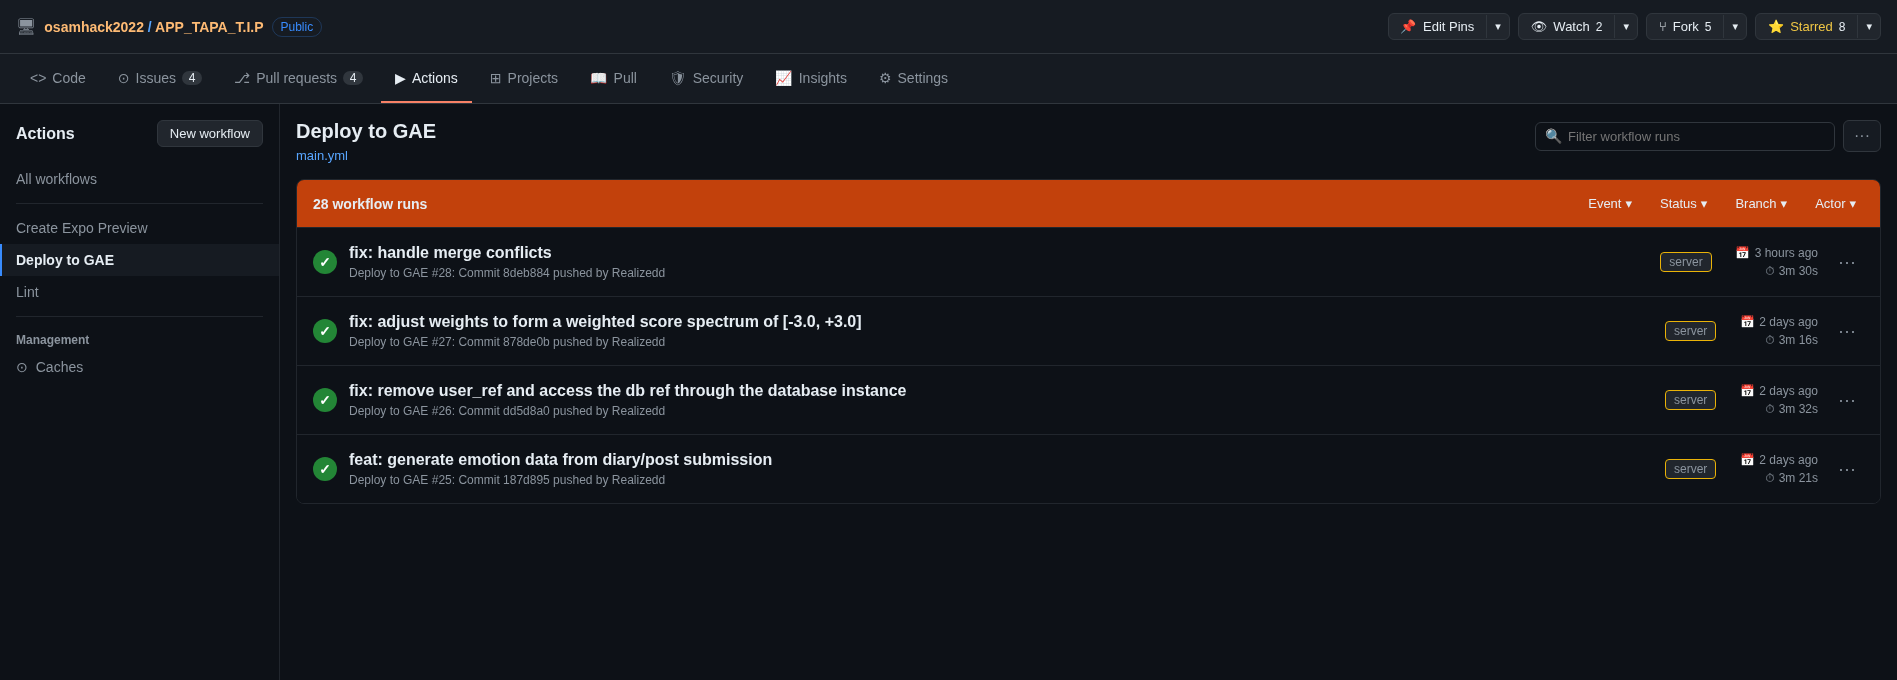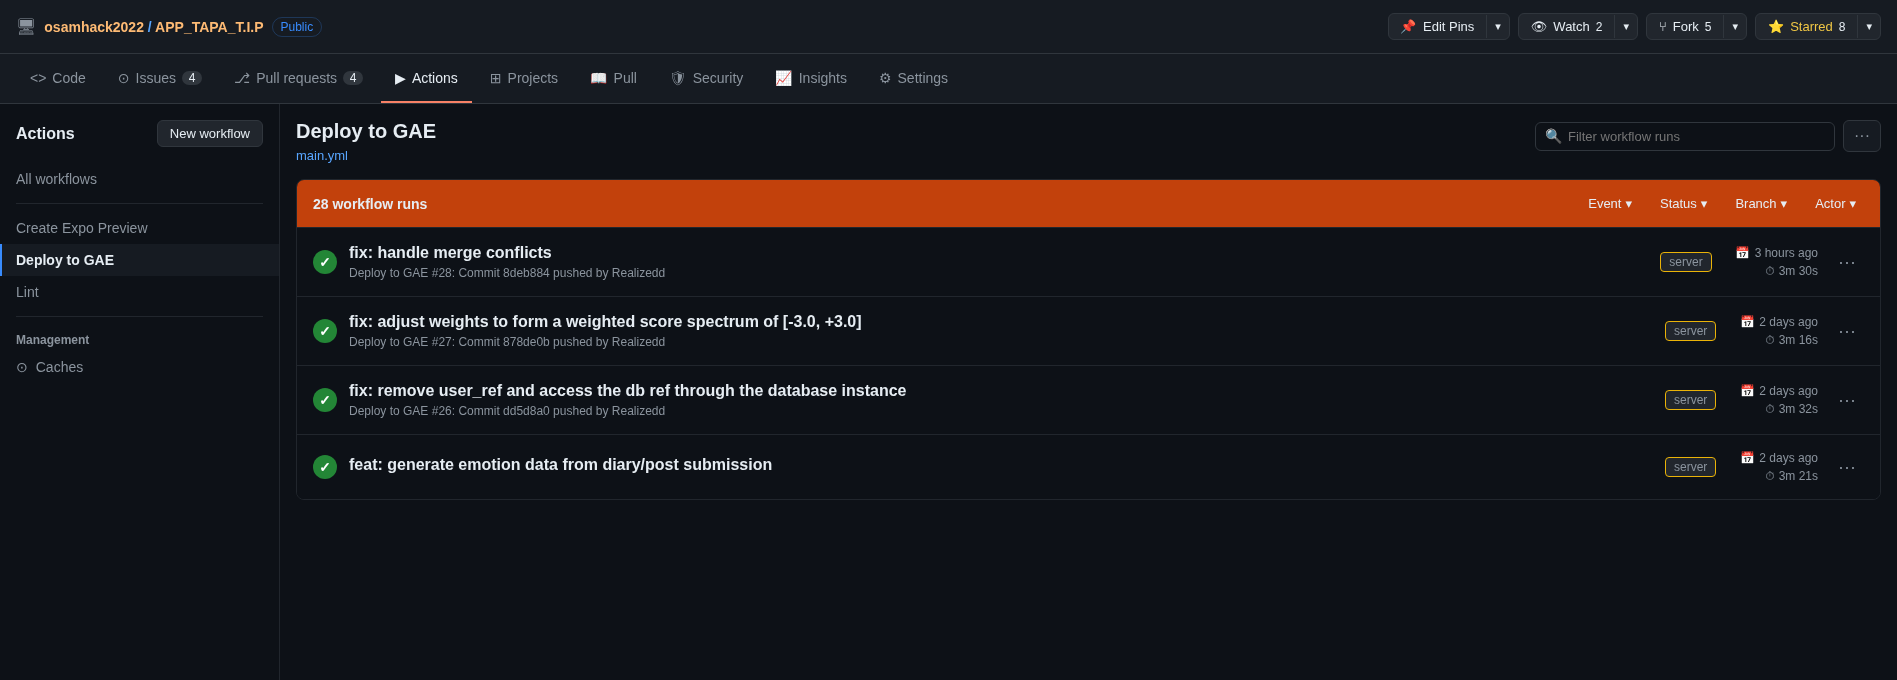--- a/index.html
+++ b/index.html
@@ -609,20 +609,21 @@
       </div>
     </div>
     <button class="run-more-btn">···</button>
   </div>
           <div class="run-item">
     <div class="run-status-icon">
       <span class="checkmark">✓</span>
     </div>
     <div class="run-info">
       <div class="run-title">feat: generate emotion data from diary/post submission</div>
+      <div class="run-subtitle">Deploy to GAE #25: Commit 187d895 pushed by Realizedd</div>
     </div>
     <span class="run-tag">server</span>
     <div class="run-meta">
       <div class="run-time">
         <span>📅</span>
         <span>2 days ago</span>
       </div>
       <div class="run-duration">
         <span>⏱</span>
         <span>3m 21s</span>

